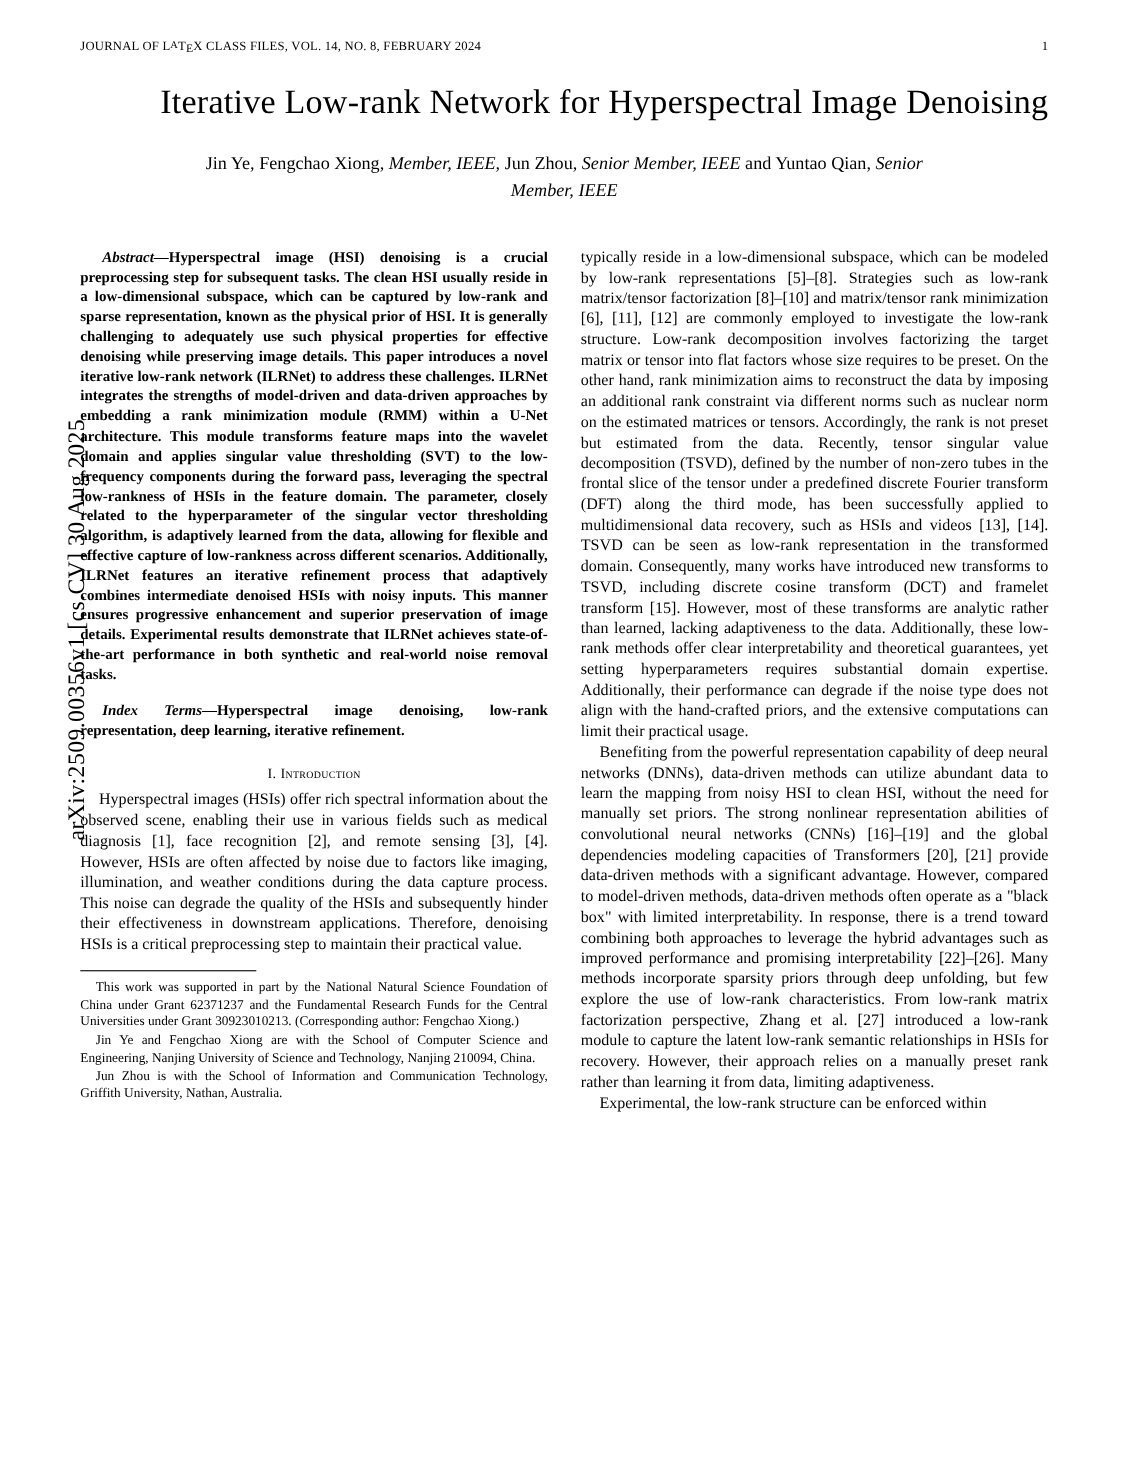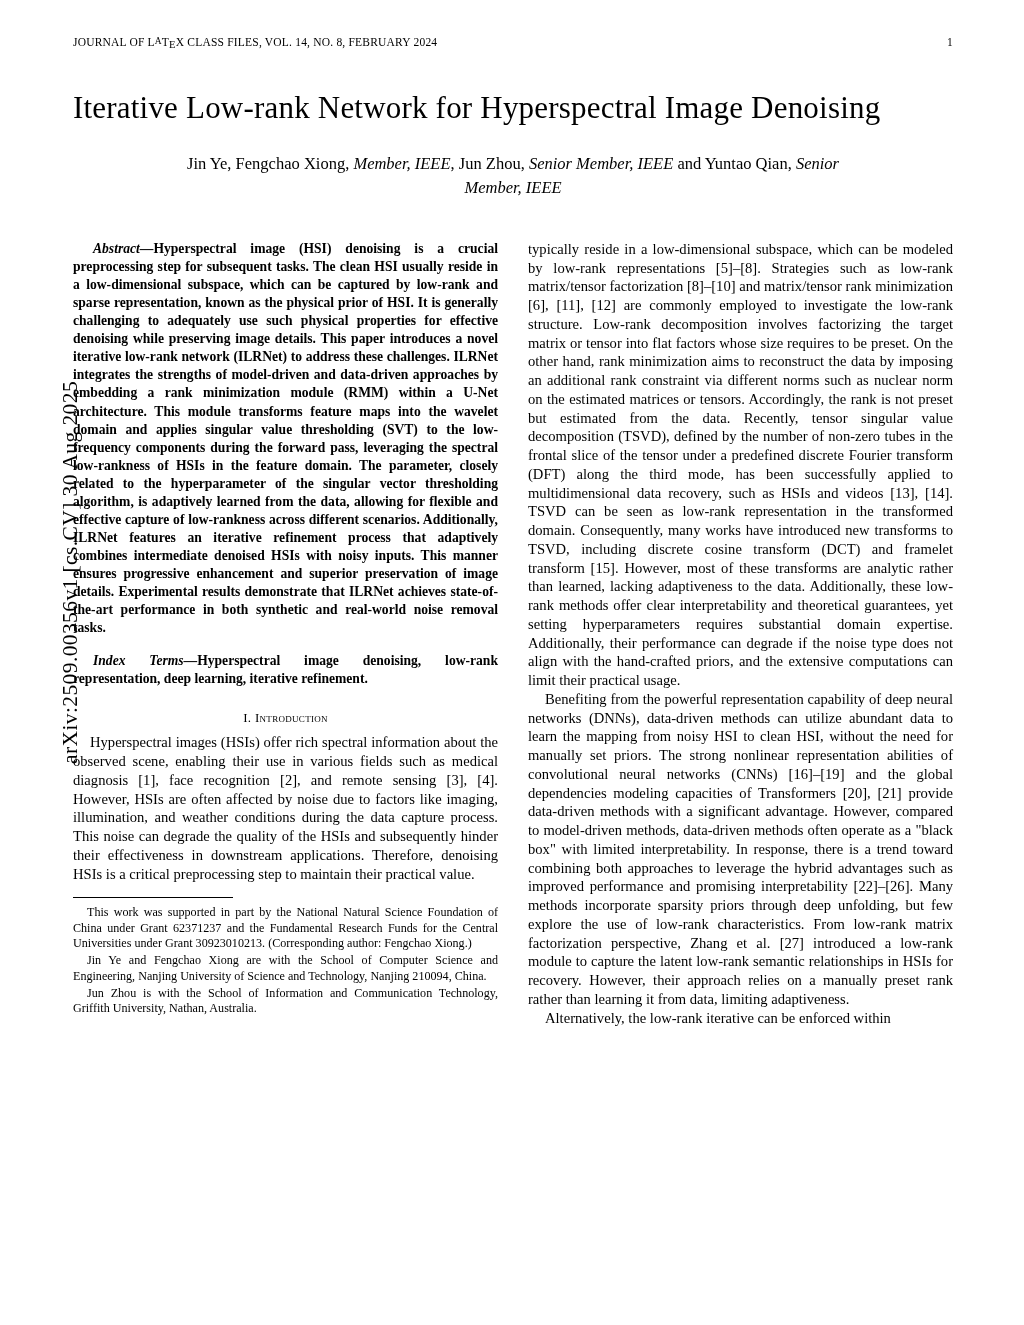--- a/index.html
+++ b/index.html
@@ -41,22 +41,22 @@
   .runhead {
     display: flex;
     justify-content: space-between;
     align-items: baseline;
     font-size: 11.5px;
     letter-spacing: 0.2px;
   }
   .runhead .left { font-variant: small-caps; }
   .runhead .right { font-size: 11.5px; }
   .title {
-    margin-top: 38px;
-    text-align: left;
+    margin-top: 23px;
+    text-align: right;
     font-size: 31px;
     line-height: 1.28;
     font-weight: normal;
     letter-spacing: 0.2px;
   }
   .authors {
     margin-top: 24px;
     text-align: center;
     font-size: 16.5px;
     line-height: 1.45;
@@ -159,19 +159,19 @@
           <p>This work was supported in part by the National Natural Science Foundation of China under Grant 62371237 and the Fundamental Research Funds for the Central Universities under Grant 30923010213. (Corresponding author: Fengchao Xiong.)</p>
           <p>Jin Ye and Fengchao Xiong are with the School of Computer Science and Engineering, Nanjing University of Science and Technology, Nanjing 210094, China.</p>
           <p>Jun Zhou is with the School of Information and Communication Technology, Griffith University, Nathan, Australia.</p>
         </div>
 
       </div>
 
       <div class="col">
         <p class="body" style="text-indent:0">typically reside in a low-dimensional subspace, which can be modeled by low-rank representations [5]–[8]. Strategies such as low-rank matrix/tensor factorization [8]–[10] and matrix/tensor rank minimization [6], [11], [12] are commonly employed to investigate the low-rank structure. Low-rank decomposition involves factorizing the target matrix or tensor into flat factors whose size requires to be preset. On the other hand, rank minimization aims to reconstruct the data by imposing an additional rank constraint via different norms such as nuclear norm on the estimated matrices or tensors. Accordingly, the rank is not preset but estimated from the data. Recently, tensor singular value decomposition (TSVD), defined by the number of non-zero tubes in the frontal slice of the tensor under a predefined discrete Fourier transform (DFT) along the third mode, has been successfully applied to multidimensional data recovery, such as HSIs and videos [13], [14]. TSVD can be seen as low-rank representation in the transformed domain. Consequently, many works have introduced new transforms to TSVD, including discrete cosine transform (DCT) and framelet transform [15]. However, most of these transforms are analytic rather than learned, lacking adaptiveness to the data. Additionally, these low-rank methods offer clear interpretability and theoretical guarantees, yet setting hyperparameters requires substantial domain expertise. Additionally, their performance can degrade if the noise type does not align with the hand-crafted priors, and the extensive computations can limit their practical usage.</p>
         <p class="body">Benefiting from the powerful representation capability of deep neural networks (DNNs), data-driven methods can utilize abundant data to learn the mapping from noisy HSI to clean HSI, without the need for manually set priors. The strong nonlinear representation abilities of convolutional neural networks (CNNs) [16]–[19] and the global dependencies modeling capacities of Transformers [20], [21] provide data-driven methods with a significant advantage. However, compared to model-driven methods, data-driven methods often operate as a "black box" with limited interpretability. In response, there is a trend toward combining both approaches to leverage the hybrid advantages such as improved performance and promising interpretability [22]–[26]. Many methods incorporate sparsity priors through deep unfolding, but few explore the use of low-rank characteristics. From low-rank matrix factorization perspective, Zhang et al. [27] introduced a low-rank module to capture the latent low-rank semantic relationships in HSIs for recovery. However, their approach relies on a manually preset rank rather than learning it from data, limiting adaptiveness.</p>
-        <p class="body">Alternatively, the low-rank iterative can be enforced within</p>
+        <p class="body">Experimental, the low-rank structure can be enforced within</p>
       </div>
 
     </div>
 
   </div>
 </div>
 
 </body></html>

